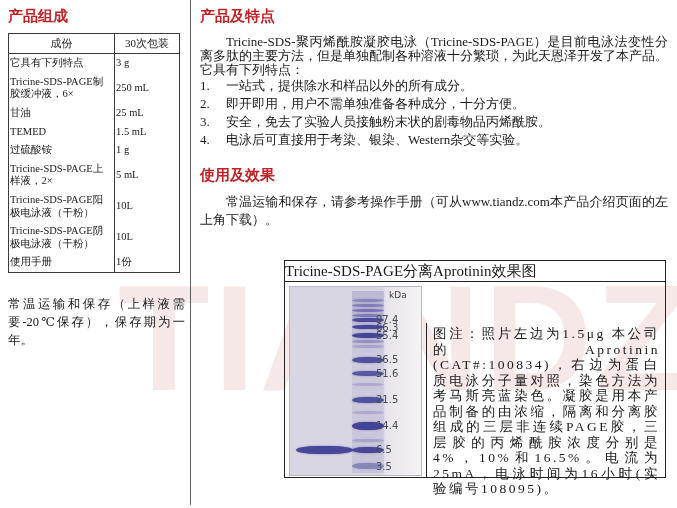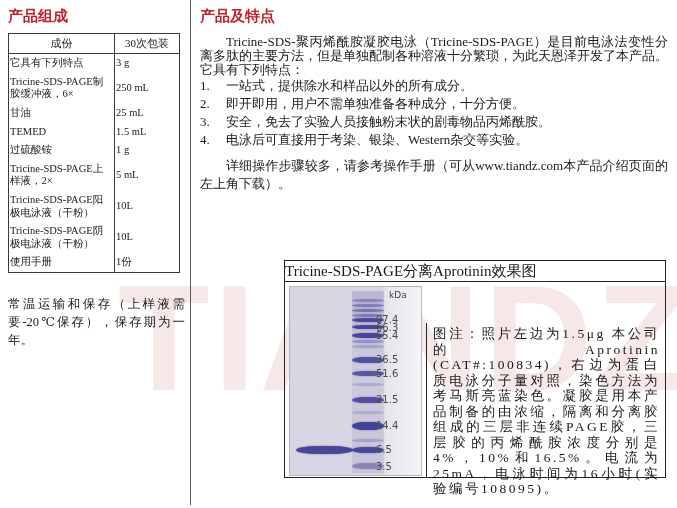--- a/index.html
+++ b/index.html
@@ -146,21 +146,22 @@
         <div class="feat">
           <span class="feat-num">3.</span>
           <span class="feat-text">安全，免去了实验人员接触粉末状的剧毒物品丙烯酰胺。</span>
         </div>
         <div class="feat">
           <span class="feat-num">4.</span>
           <span class="feat-text">电泳后可直接用于考染、银染、Western杂交等实验。</span>
         </div>
       </div>
 
-    <p class="usage">详细操作步骤较多，请参考操作手册（可从www.tiandz.com本产品介绍页面的左上角下载）。</p>
+    <div class="sec-heading usage-heading">使用及效果</div>
+    <p class="usage">常温运输和保存，请参考操作手册（可从www.tiandz.com本产品介绍页面的左上角下载）。</p>
   </div>
 
   <div class="figure">
     <div class="fig-title">Tricine-SDS-PAGE分离Aprotinin效果图</div>
     <div class="fig-body">
       <div class="gel-wrap">
         <div class="gel">
           <div class="lane"></div>
           <div class="sample-band"></div>
           <div class="gel-unit">kDa</div>

